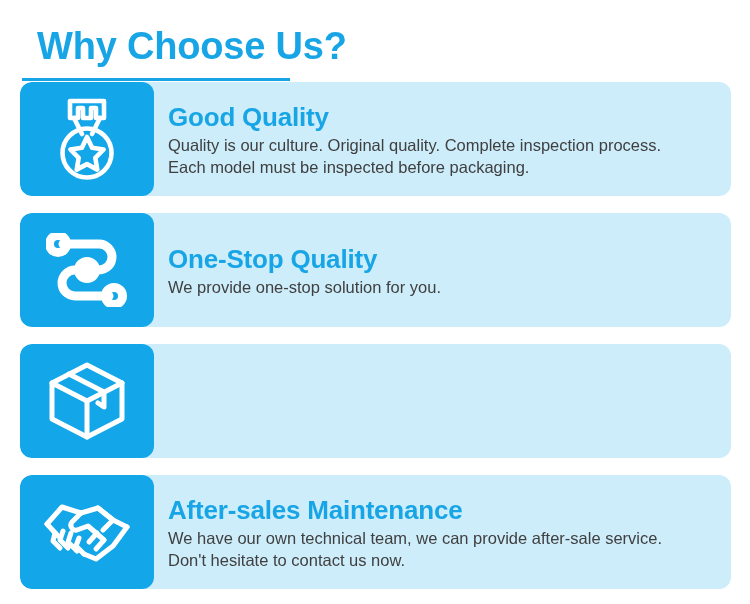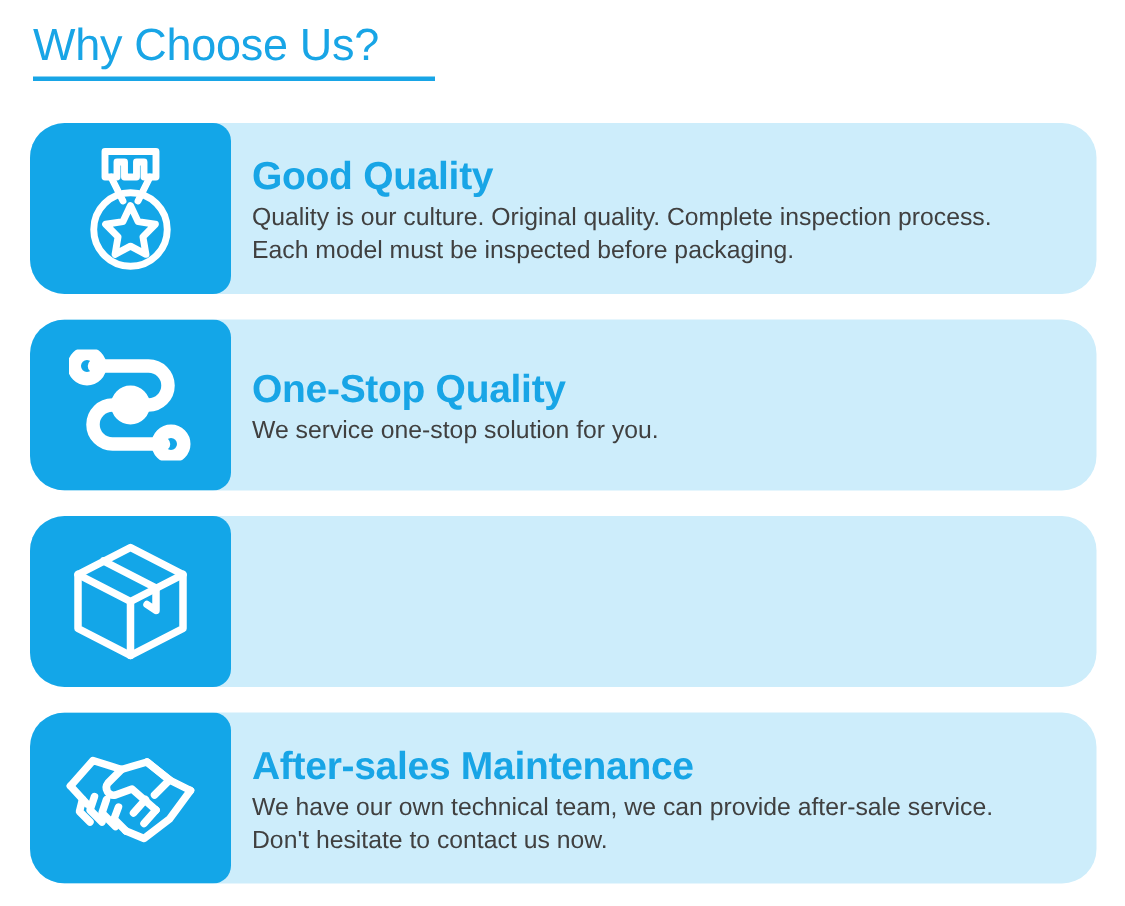--- a/index.html
+++ b/index.html
@@ -21,26 +21,26 @@
     box-sizing: border-box;
   }
 
   
   .heading-wrap {
     position: absolute;
     left: 22px;
     top: 14px;
   }
   .page-title {
-    font-size: 30px;
-    font-weight: normal;
+    font-size: 38px;
+    font-weight: bold;
     color: #18A5E6;
     letter-spacing: -0.2px;
     line-height: 34px;
-    margin: 0;
+    margin: 15px;
     white-space: nowrap;
   }
   .title-underline {
     width: 268px;
     height: 3px;
     background: #18A5E6;
     margin-top: 3px;
   }
 
   
@@ -49,21 +49,21 @@
     left: 20px;
     top: 82px;
     width: 711px;
   }
 
   .card {
     position: relative;
     display: flex;
     align-items: stretch;
     background: #CDEDFB;
-    border-radius: 23px;
+    border-radius: 12px;
     margin-bottom: 17px;
     overflow: hidden;
     min-height: 114px;
   }
   .card:last-child { margin-bottom: 0; }
 
   .icon-tile {
     flex: 0 0 134px;
     width: 134px;
     background: #13A6E8;
@@ -149,21 +149,21 @@
             <path d="M17 11 H53 a13 13 0 0 1 0 26 H29 a13 13 0 0 0 0 26 H63"></path>
 
             <circle cx="12" cy="11" r="8.5"></circle>
             <circle cx="41" cy="37" r="8.5"></circle>
             <circle cx="68" cy="63" r="8.5"></circle>
           </svg>
         </span>
       </div>
       <div class="card-body">
         <div class="card-title">One-Stop Quality</div>
-        <div class="card-desc">We service one-stop solution for you.</div>
+        <div class="card-desc">We provide one-stop solution for you.</div>
       </div>
     </div>
 
     <div class="card c3">
       <div class="icon-tile">
         <span>
           <svg width="84" height="84" viewBox="0 0 84 84" fill="none" stroke="#ffffff" stroke-width="5" stroke-linejoin="round" stroke-linecap="round">
 
             <path d="M42 6 L77 24 L77 60 L42 78 L7 60 L7 24 Z"></path>
 

